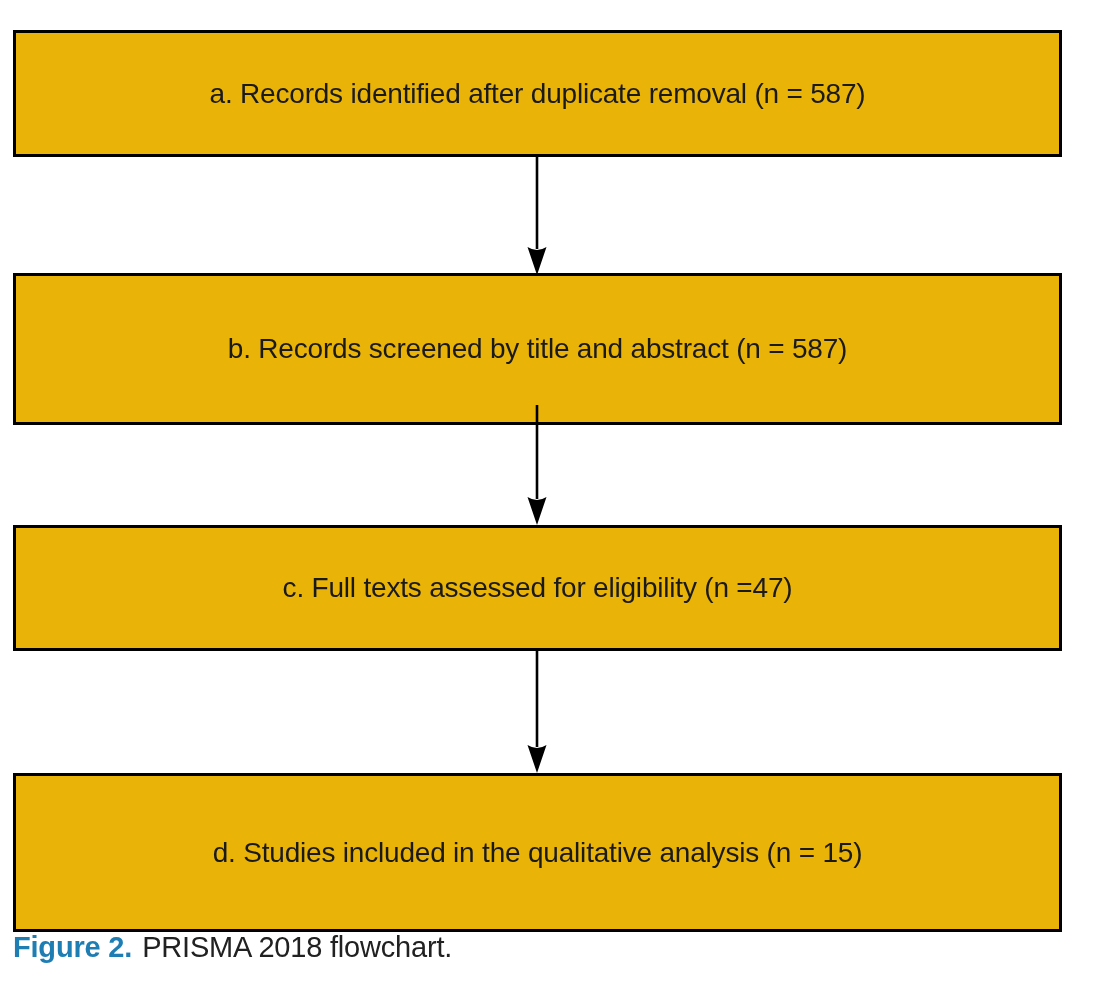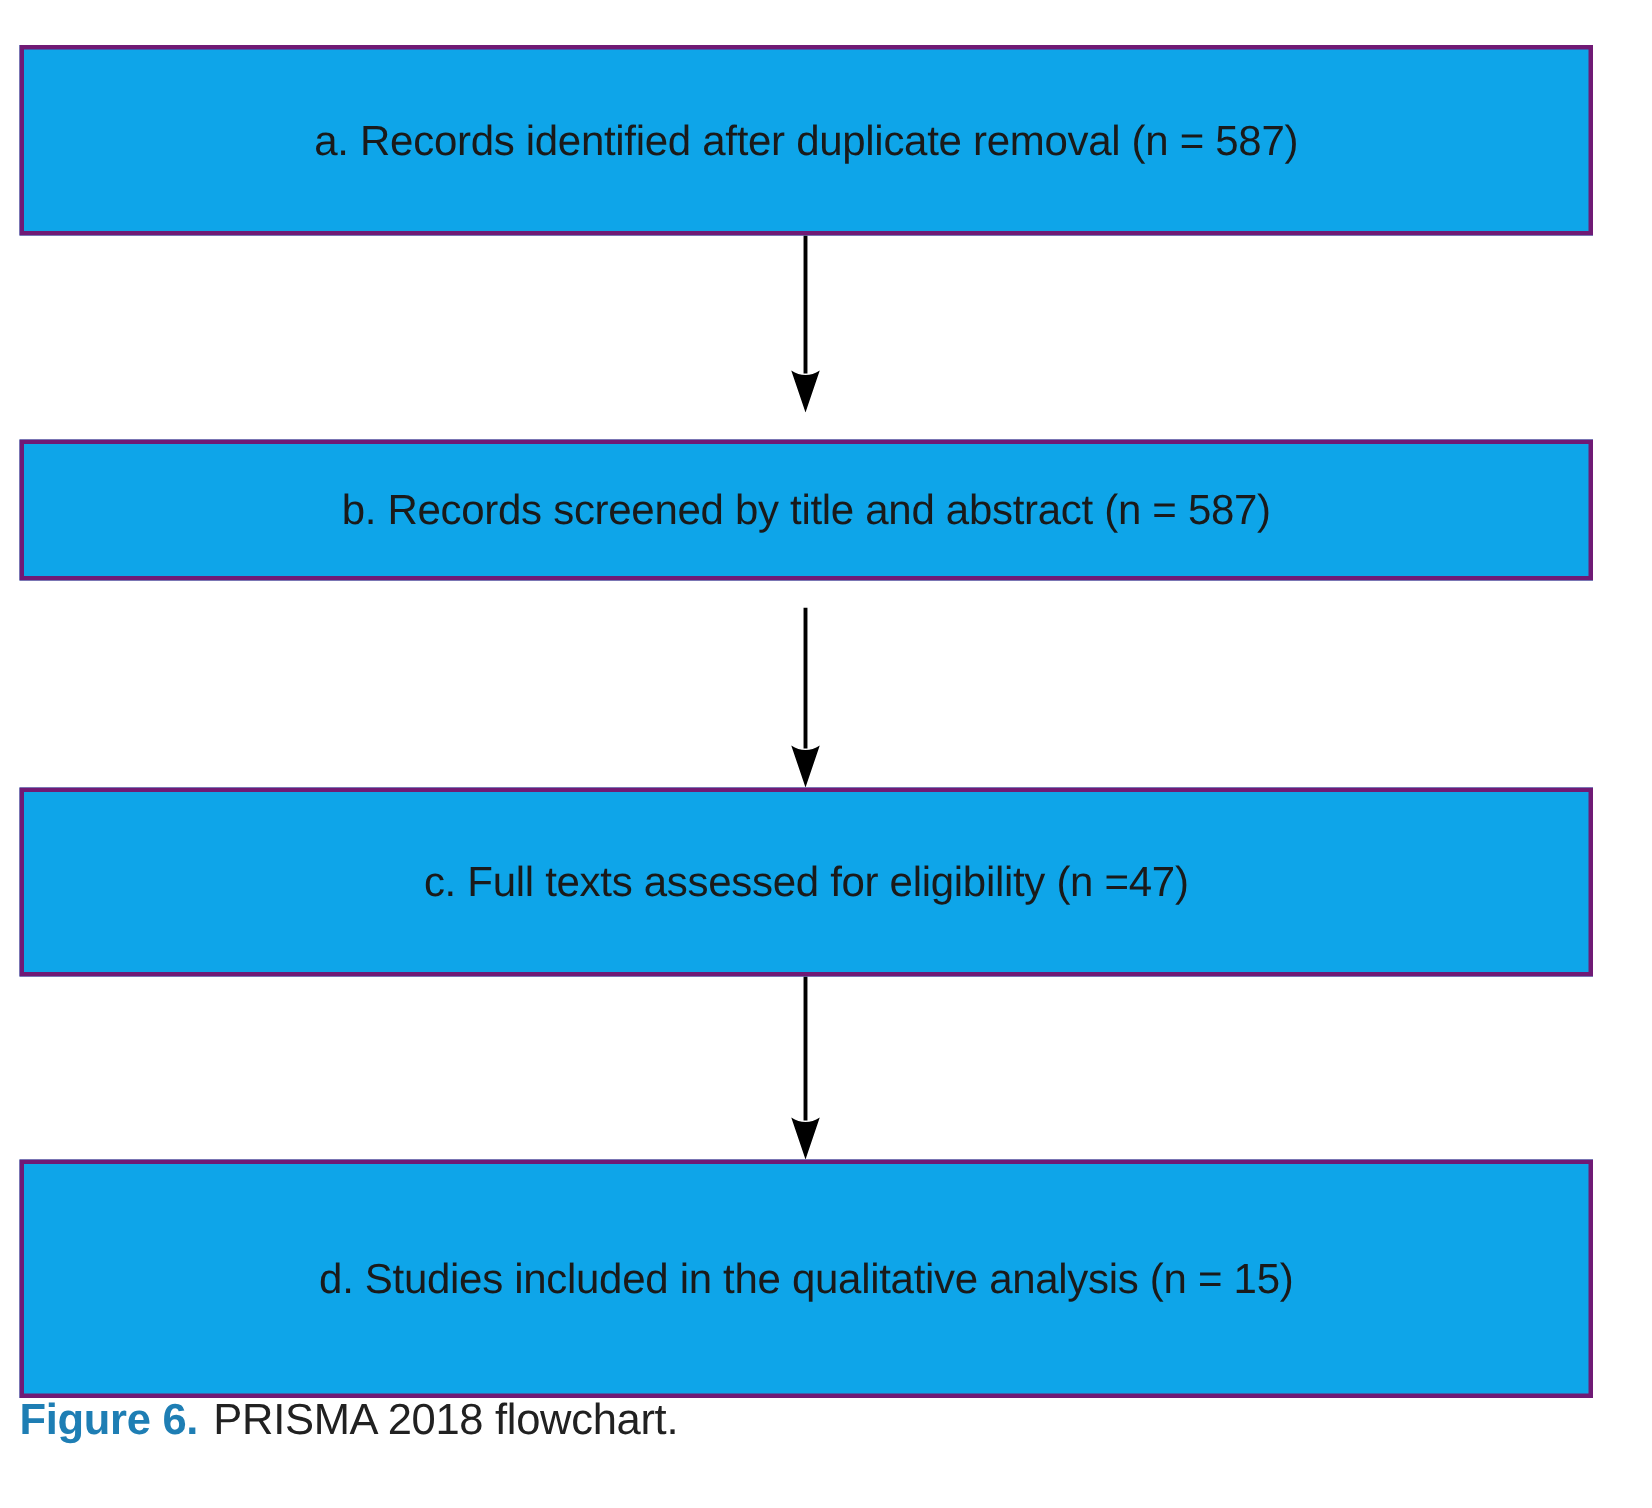--- a/index.html
+++ b/index.html
@@ -12,35 +12,35 @@
     width: 1101px;
     height: 1005px;
     background: #ffffff;
     font-family: "Liberation Sans", sans-serif;
     overflow: hidden;
   }
   .flow-box {
     position: absolute;
     left: 13px;
     width: 1049px;
-    border: 3px solid #701a75;
+    border: 3px solid #000000;
     box-sizing: border-box;
-    background: #0ea5e9;
+    background: #eab308;
     display: flex;
     align-items: center;
     justify-content: center;
     text-align: center;
   }
   .flow-box span {
     font-size: 28px;
     letter-spacing: -0.2px;
     color: #1a1a1a;
   }
   .box-a { top: 30px;  height: 127px; }
-  .box-b { top: 293px; height: 94px; }
+  .box-b { top: 273px; height: 152px; }
   .box-c { top: 525px; height: 126px; }
   .box-d { top: 773px; height: 159px; }
   .flow-arrow {
     position: absolute;
     left: 526px;
     width: 22px;
     display: block;
   }
   .arrow-1 { top: 157px; }
   .arrow-2 { top: 405px; }
@@ -91,16 +91,16 @@
   <svg class="flow-arrow arrow-3" width="22" height="122" viewBox="0 0 22 122" aria-hidden="true">
     <line x1="11" y1="0" x2="11" y2="96" stroke="#000000" stroke-width="2.6"></line>
     <path d="M11,122 L1.5,94 Q11,100 20.5,94 Z" fill="#000000"></path>
   </svg>
 
   <div class="flow-box box-d">
     <span>d. Studies included in the qualitative analysis (n = 15)</span>
   </div>
 
   <p class="caption">
-    <span class="fig-num">Figure 6.</span><span>PRISMA 2018 flowchart.</span>
+    <span class="fig-num">Figure 2.</span><span>PRISMA 2018 flowchart.</span>
   </p>
 
 </div>
 
 </body></html>

